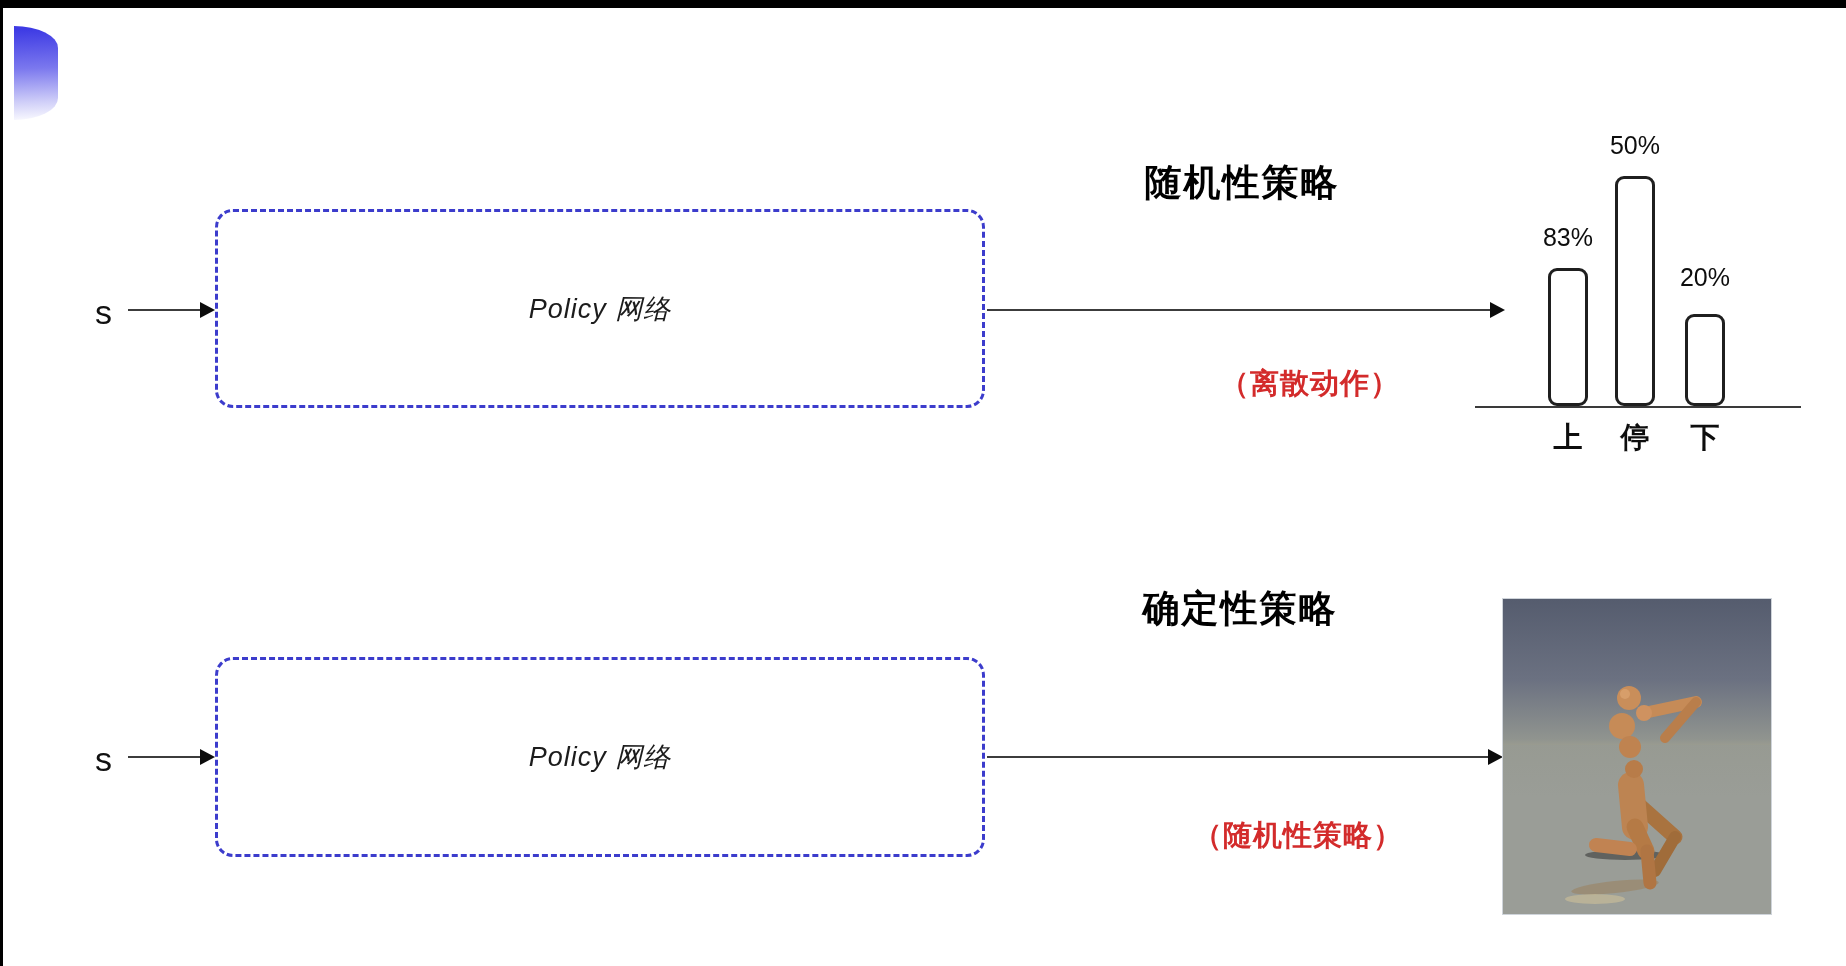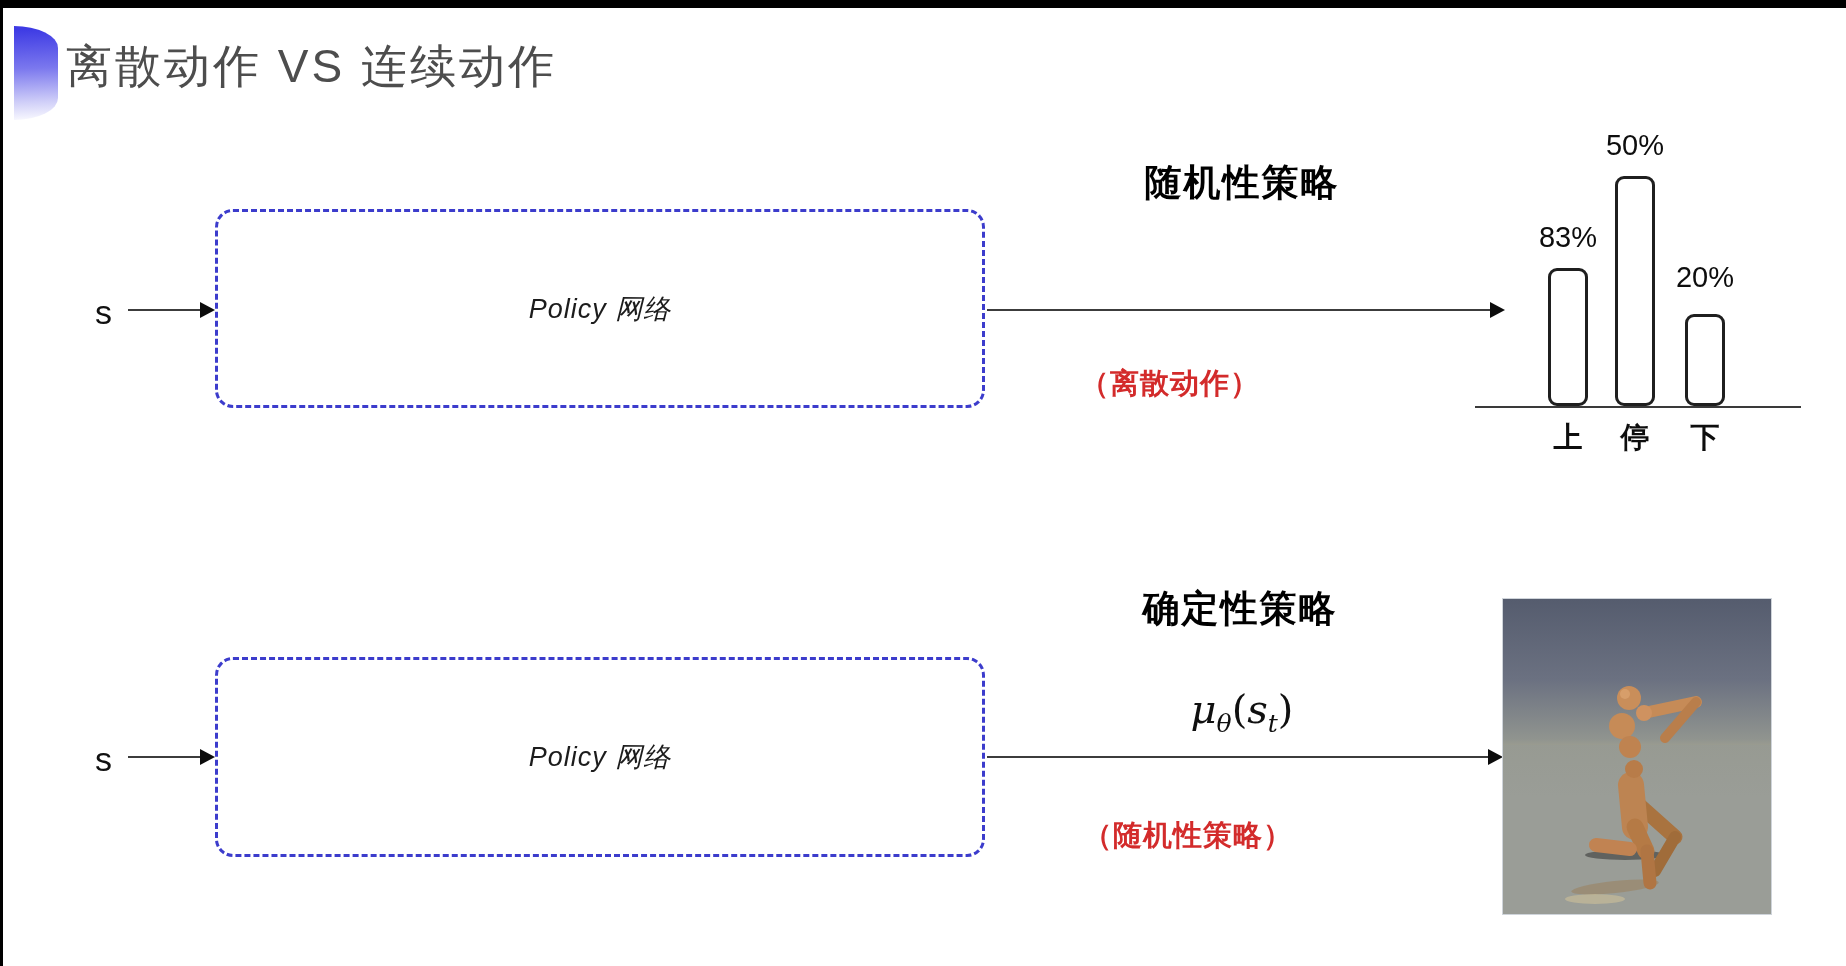--- a/index.html
+++ b/index.html
@@ -29,28 +29,28 @@
   .policy-box .label{font-size:27px;color:#1c1c1c;letter-spacing:1px;font-style:italic;}
 
   
   .policy-name{position:absolute;width:320px;text-align:center;font-size:37px;
       font-weight:600;color:#000000;letter-spacing:2px;}
   .math{position:absolute;width:320px;text-align:center;
       font-family:"DejaVu Serif","Liberation Serif",serif;font-style:italic;
       font-size:40px;color:#101010;}
   .math sub{font-size:25px;vertical-align:-9px;font-style:italic;}
   .math .upright{font-style:normal;}
-  .action-note{position:absolute;width:320px;text-align:left;font-size:29px;
+  .action-note{position:absolute;width:320px;text-align:right;font-size:29px;
       font-weight:600;color:#d32b2b;letter-spacing:1px;}
 
   
   .chart{position:absolute;left:1475px;top:100px;width:326px;height:370px;}
   .chart .bar{position:absolute;bottom:64px;width:40px;background:#fff;
       border:3px solid #1f1f1f;border-radius:9px;box-sizing:border-box;}
-  .chart .bar-value{position:absolute;width:80px;text-align:center;font-size:29px;
+  .chart .bar-value{position:absolute;width:80px;text-align:center;font-size:25px;
       font-weight:500;color:#0d0d0d;line-height:30px;}
   .chart .bar-cat{position:absolute;top:318px;width:80px;text-align:center;
       font-size:29px;font-weight:600;color:#0d0d0d;}
   .chart .baseline{position:absolute;top:306px;left:0;width:326px;height:2px;background:#3a3a3a;}
 
   
   .mujoco{position:absolute;left:1502px;top:598px;width:270px;height:317px;overflow:hidden;
       border:1px solid #cfd4da;box-sizing:border-box;background:#9a9d97;}
   .mujoco .sky{position:absolute;left:0;top:0;width:100%;height:146px;z-index:2;
       background:linear-gradient(180deg,#555c6e 0%,#6b7181 55%,#90948f 96%,#999b90 100%);}
@@ -59,21 +59,20 @@
   .mujoco svg{position:absolute;left:0;top:0;z-index:4;}
 </style>
 </head>
 <body>
 
 <div id="page">
   <div class="frame-top"></div>
   <div class="frame-left"></div>
 
   <div class="title-bullet"></div>
-  <div class="page-title">离散动作 VS 连续动作</div>
 
   <div class="s-label" style="left:95px;top:293px;">s</div>
 
   <div class="arrow" style="left:128px;top:302px;width:87px;">
     <div class="shaft" style="width:73px;"></div>
     <div class="head" style="left:72px;"></div>
   </div>
 
   <div class="policy-box" style="top:209px;height:199px;">
     <div class="label">Policy 网络</div>
@@ -113,23 +112,20 @@
     <div class="label">Policy 网络</div>
   </div>
 
   <div class="arrow" style="left:987px;top:749px;width:516px;">
     <div class="shaft" style="width:502px;"></div>
     <div class="head" style="left:501px;"></div>
   </div>
 
   <div class="policy-name" style="left:1080px;top:584px;">确定性策略</div>
 
-  <div class="math" style="left:1082px;top:686px;">
-    <span>μ</span><sub>θ</sub><span class="upright">(</span><span>s</span><sub>t</sub><span class="upright">)</span>
-  </div>
 
   <div class="action-note" style="left:1083px;top:816px;">（随机性策略）</div>
 
   <div class="mujoco">
 
     <div class="sky"></div>
     <div class="haze"></div>
     <svg width="270" height="317" viewBox="0 0 270 317">
       <ellipse cx="122" cy="256" rx="40" ry="5" fill="#1a1a1a" opacity="0.45"></ellipse>
       <ellipse cx="112" cy="288" rx="44" ry="6" fill="#9a6a30" opacity="0.30" transform="rotate(-6 112 288)"></ellipse>

